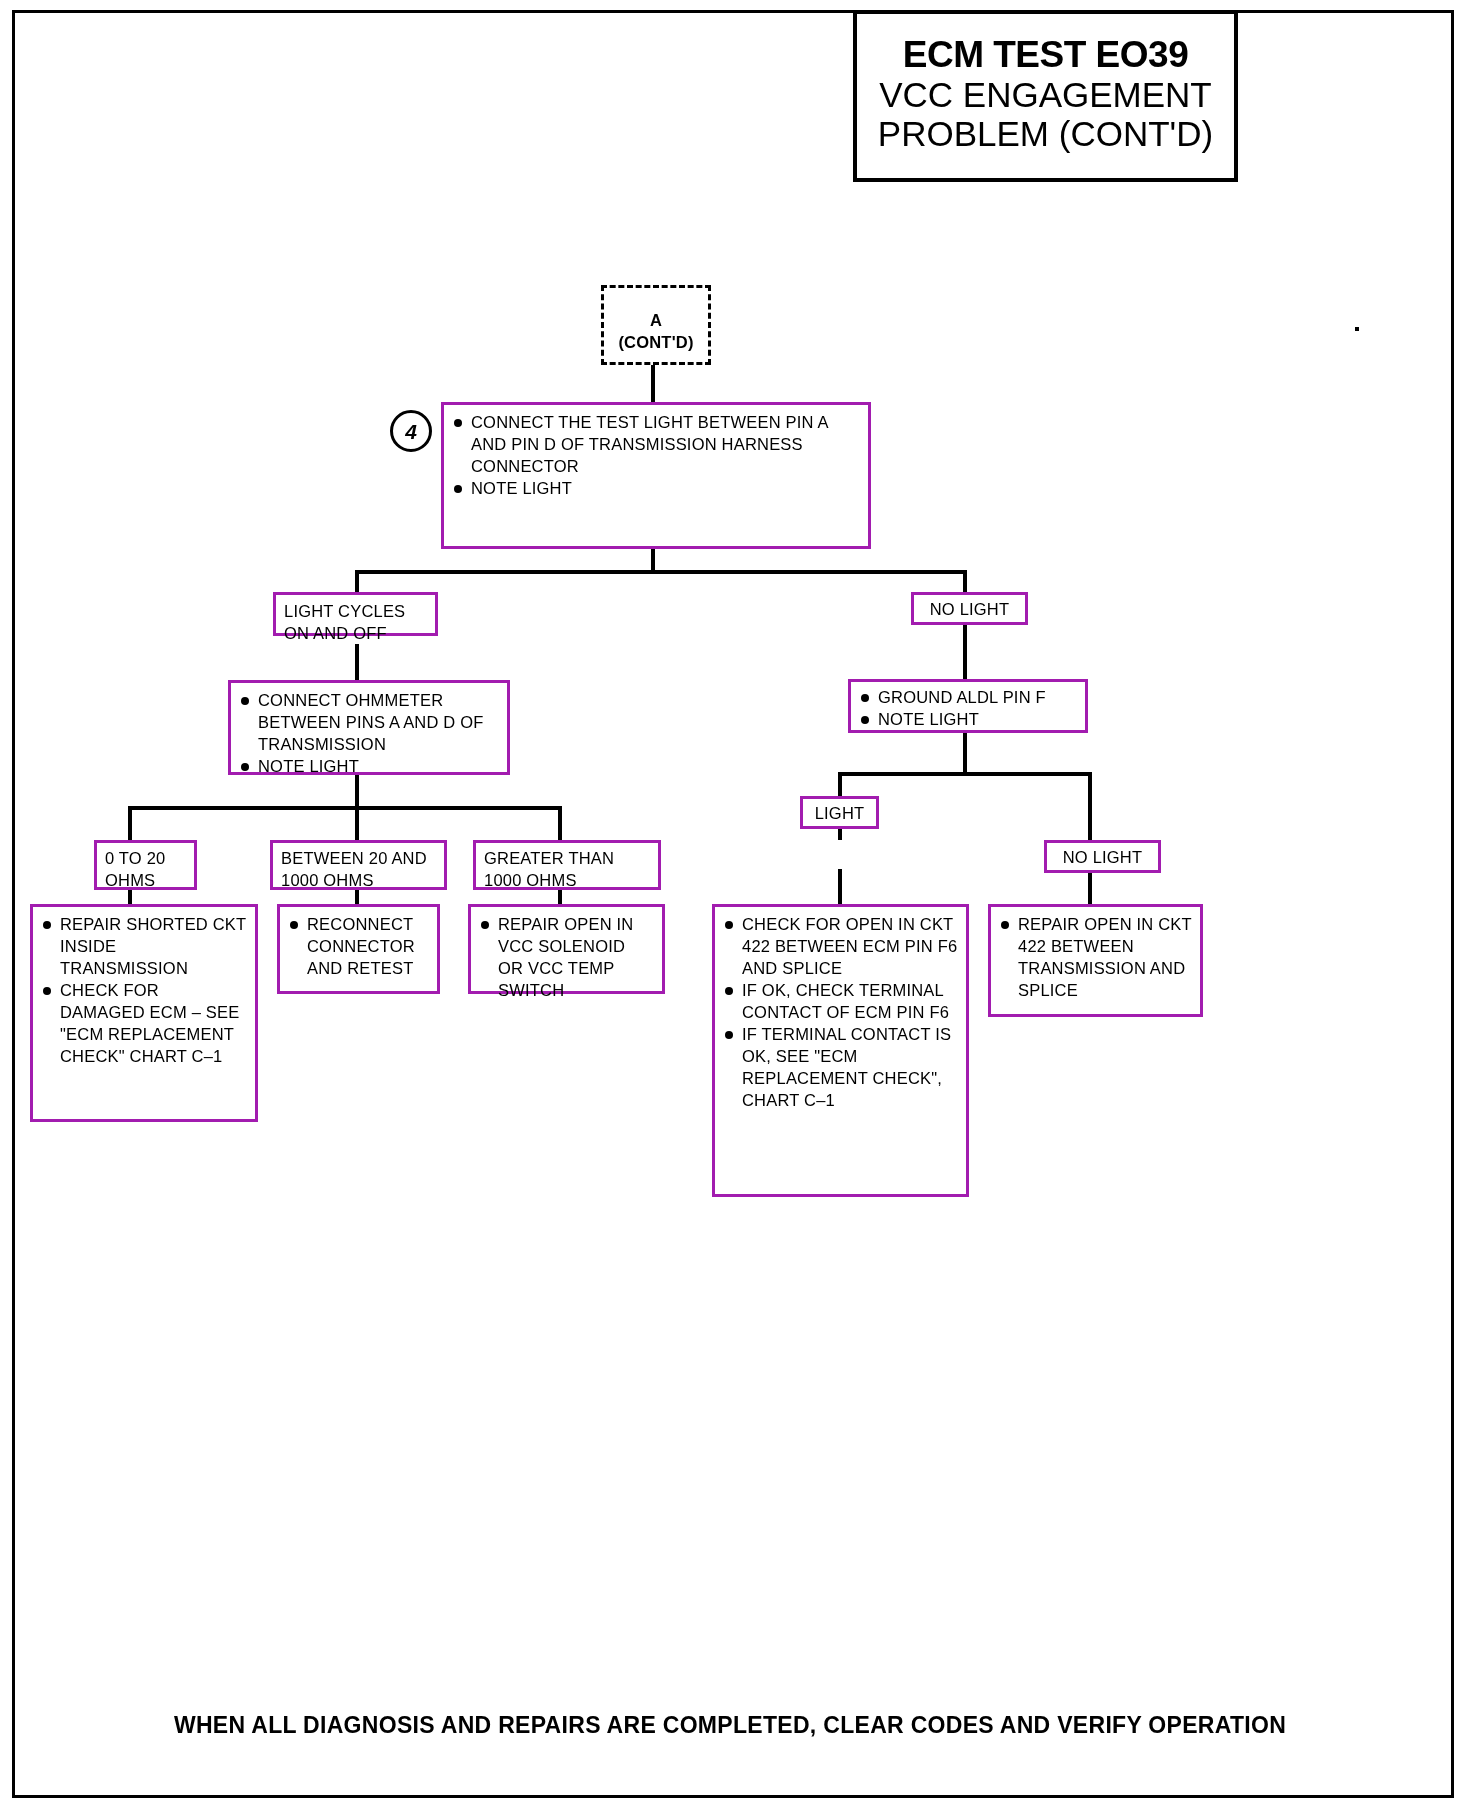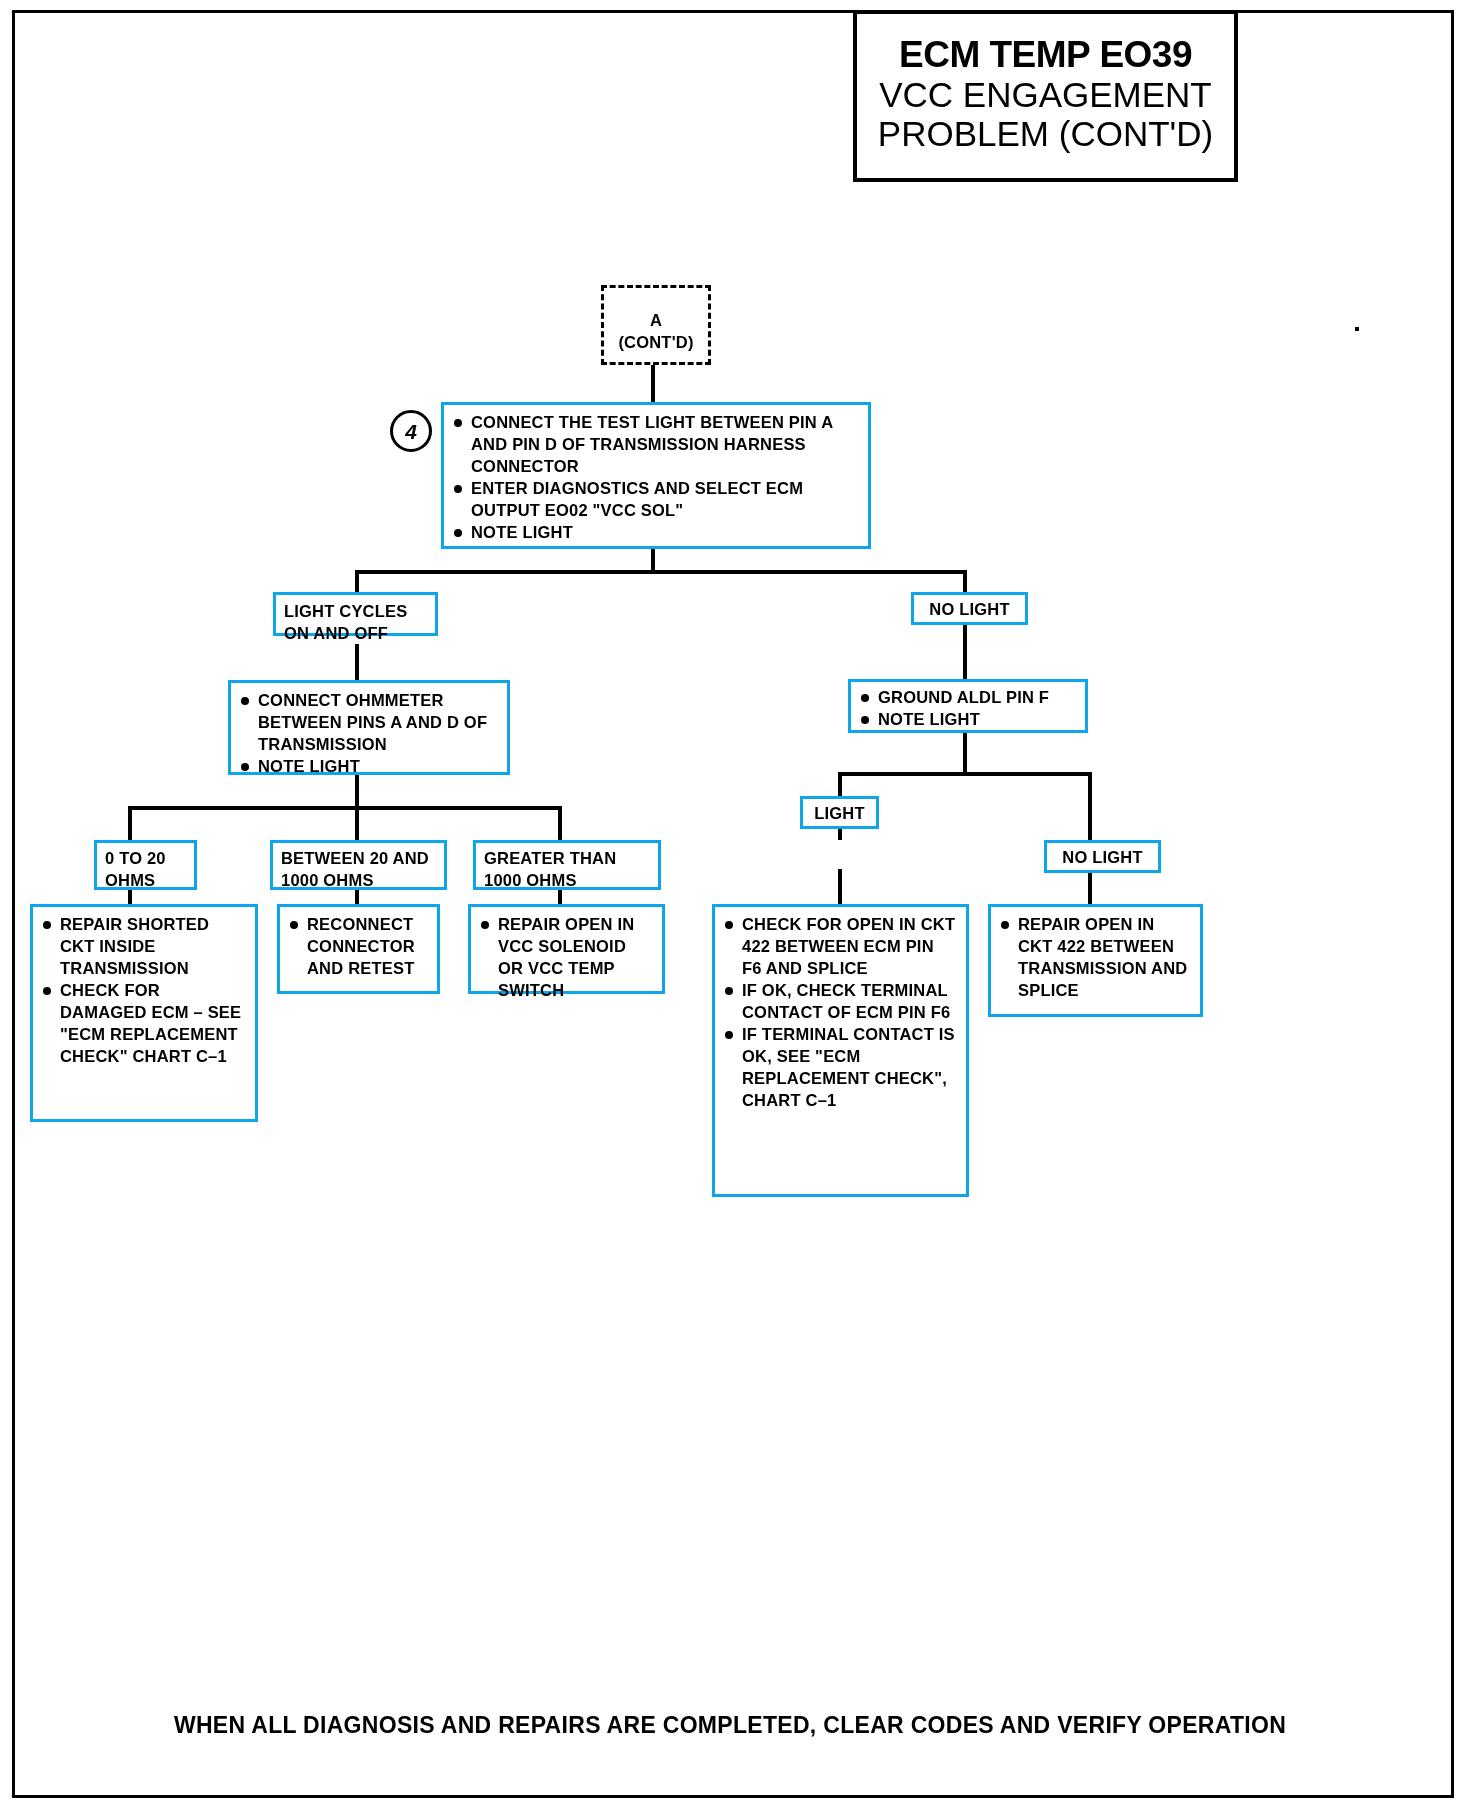--- a/index.html
+++ b/index.html
@@ -49,25 +49,25 @@
   }
   .title-sub {
     font-size: 35px;
     font-weight: normal;
     line-height: 1.12;
     letter-spacing: 0px;
   }
   
   .box {
     position: absolute;
-    border: 3px solid #0ea5e9;
+    border: 3px solid #a21caf;
     box-sizing: border-box;
     background: #fff;
     font-size: 16.5px;
-    font-weight: bold;
+    font-weight: normal;
     line-height: 1.33;
     letter-spacing: 0.2px;
     z-index: 3;
   }
   .box.dashed {
     border: 3px dashed #000;
     font-weight: bold;
   }
   .box .inner {
     padding: 7px 8px 6px 8px;
@@ -142,21 +142,21 @@
 </style>
 </head>
 <body>
 
 <div id="page">
 
   <div class="page-border"></div>
   <div class="dot-mark"></div>
 
   <div class="title-block">
-    <div class="title-main">ECM TEMP EO39</div>
+    <div class="title-main">ECM TEST EO39</div>
     <div class="title-sub">VCC ENGAGEMENT</div>
     <div class="title-sub">PROBLEM (CONT'D)</div>
   </div>
 
   <div class="ln lnv" style="left:651px; top:365px; height:37px;"></div>
 
   <div class="ln lnv" style="left:651px; top:549px; height:23px;"></div>
   <div class="ln lnh" style="left:355px; top:570px; width:612px;"></div>
   <div class="ln lnv" style="left:355px; top:570px; height:22px;"></div>
   <div class="ln lnv" style="left:963px; top:570px; height:22px;"></div>
@@ -188,21 +188,20 @@
       <div>A</div>
       <div>(CONT'D)</div>
     </div>
   </div>
 
   <div class="step-circle" style="left:390px; top:410px;">4</div>
   <div class="box" style="left:441px; top:402px; width:430px; height:147px;">
     <div class="inner">
       <ul class="blist">
         <li>CONNECT THE TEST LIGHT BETWEEN PIN A AND PIN D OF TRANSMISSION HARNESS CONNECTOR</li>
-        <li>ENTER DIAGNOSTICS AND SELECT ECM OUTPUT EO02 "VCC SOL"</li>
         <li>NOTE LIGHT</li>
       </ul>
     </div>
   </div>
 
   <div class="box" style="left:273px; top:592px; width:165px; height:44px;">
     <div class="inner" style="padding-top:6px;">
       <div>LIGHT CYCLES ON AND OFF</div>
     </div>
   </div>

